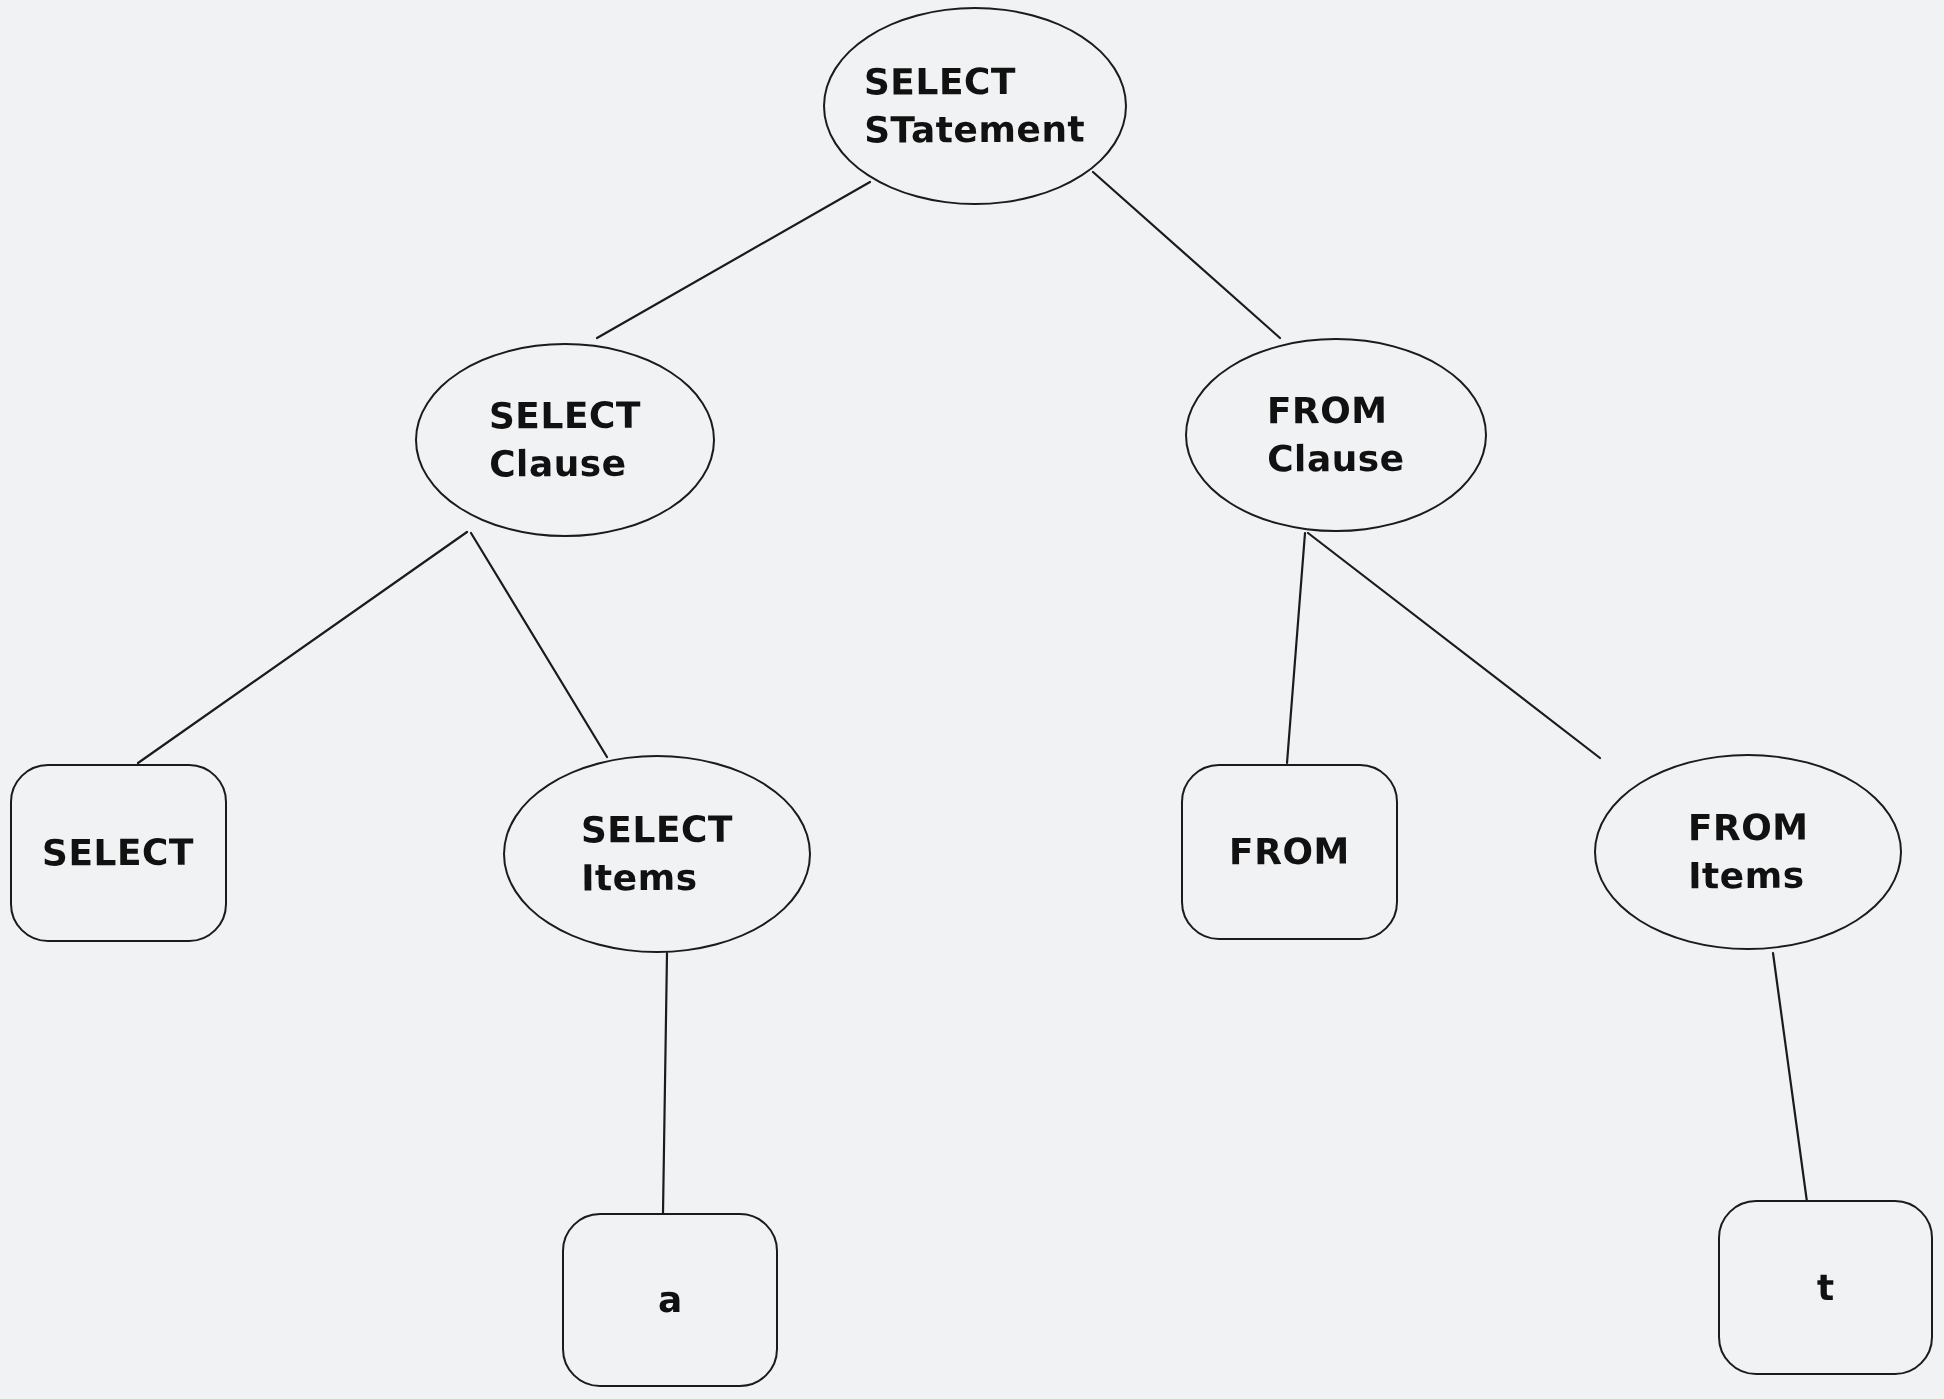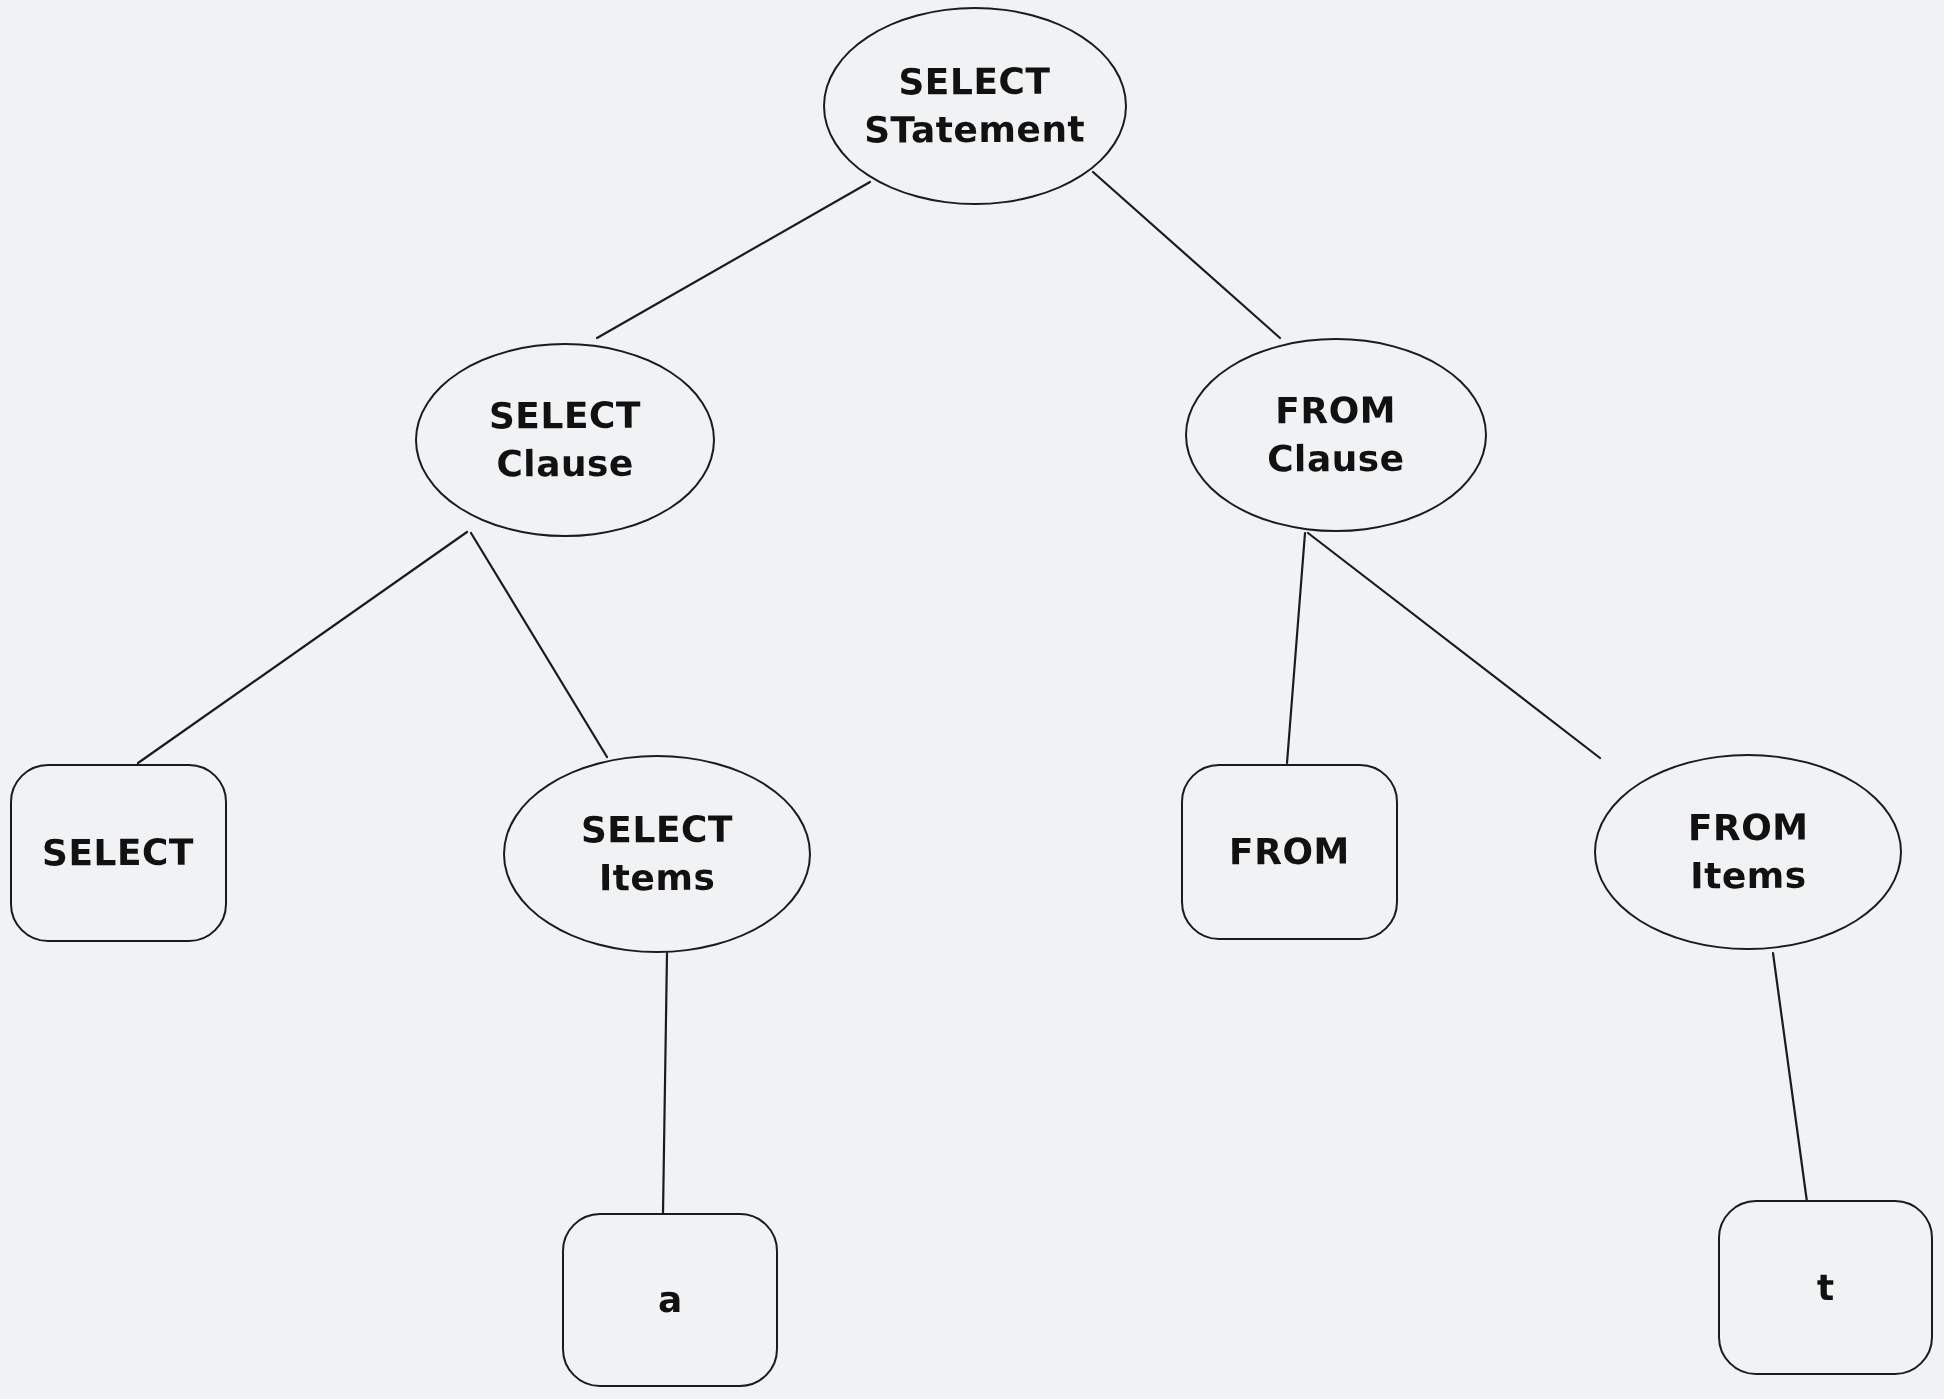--- a/index.html
+++ b/index.html
@@ -23,21 +23,20 @@
     top: 0;
     width: 1944px;
     height: 1399px;
   }
   .node {
     position: absolute;
     box-sizing: border-box;
     display: flex;
     align-items: center;
     justify-content: center;
-    text-align: center;
     border: 2.5px solid;
   }
   .node.ellipse {
     border-radius: 50%;
   }
   .node.rect {
     border-radius: 38px;
   }
   .node .label {
     white-space: pre-line;

